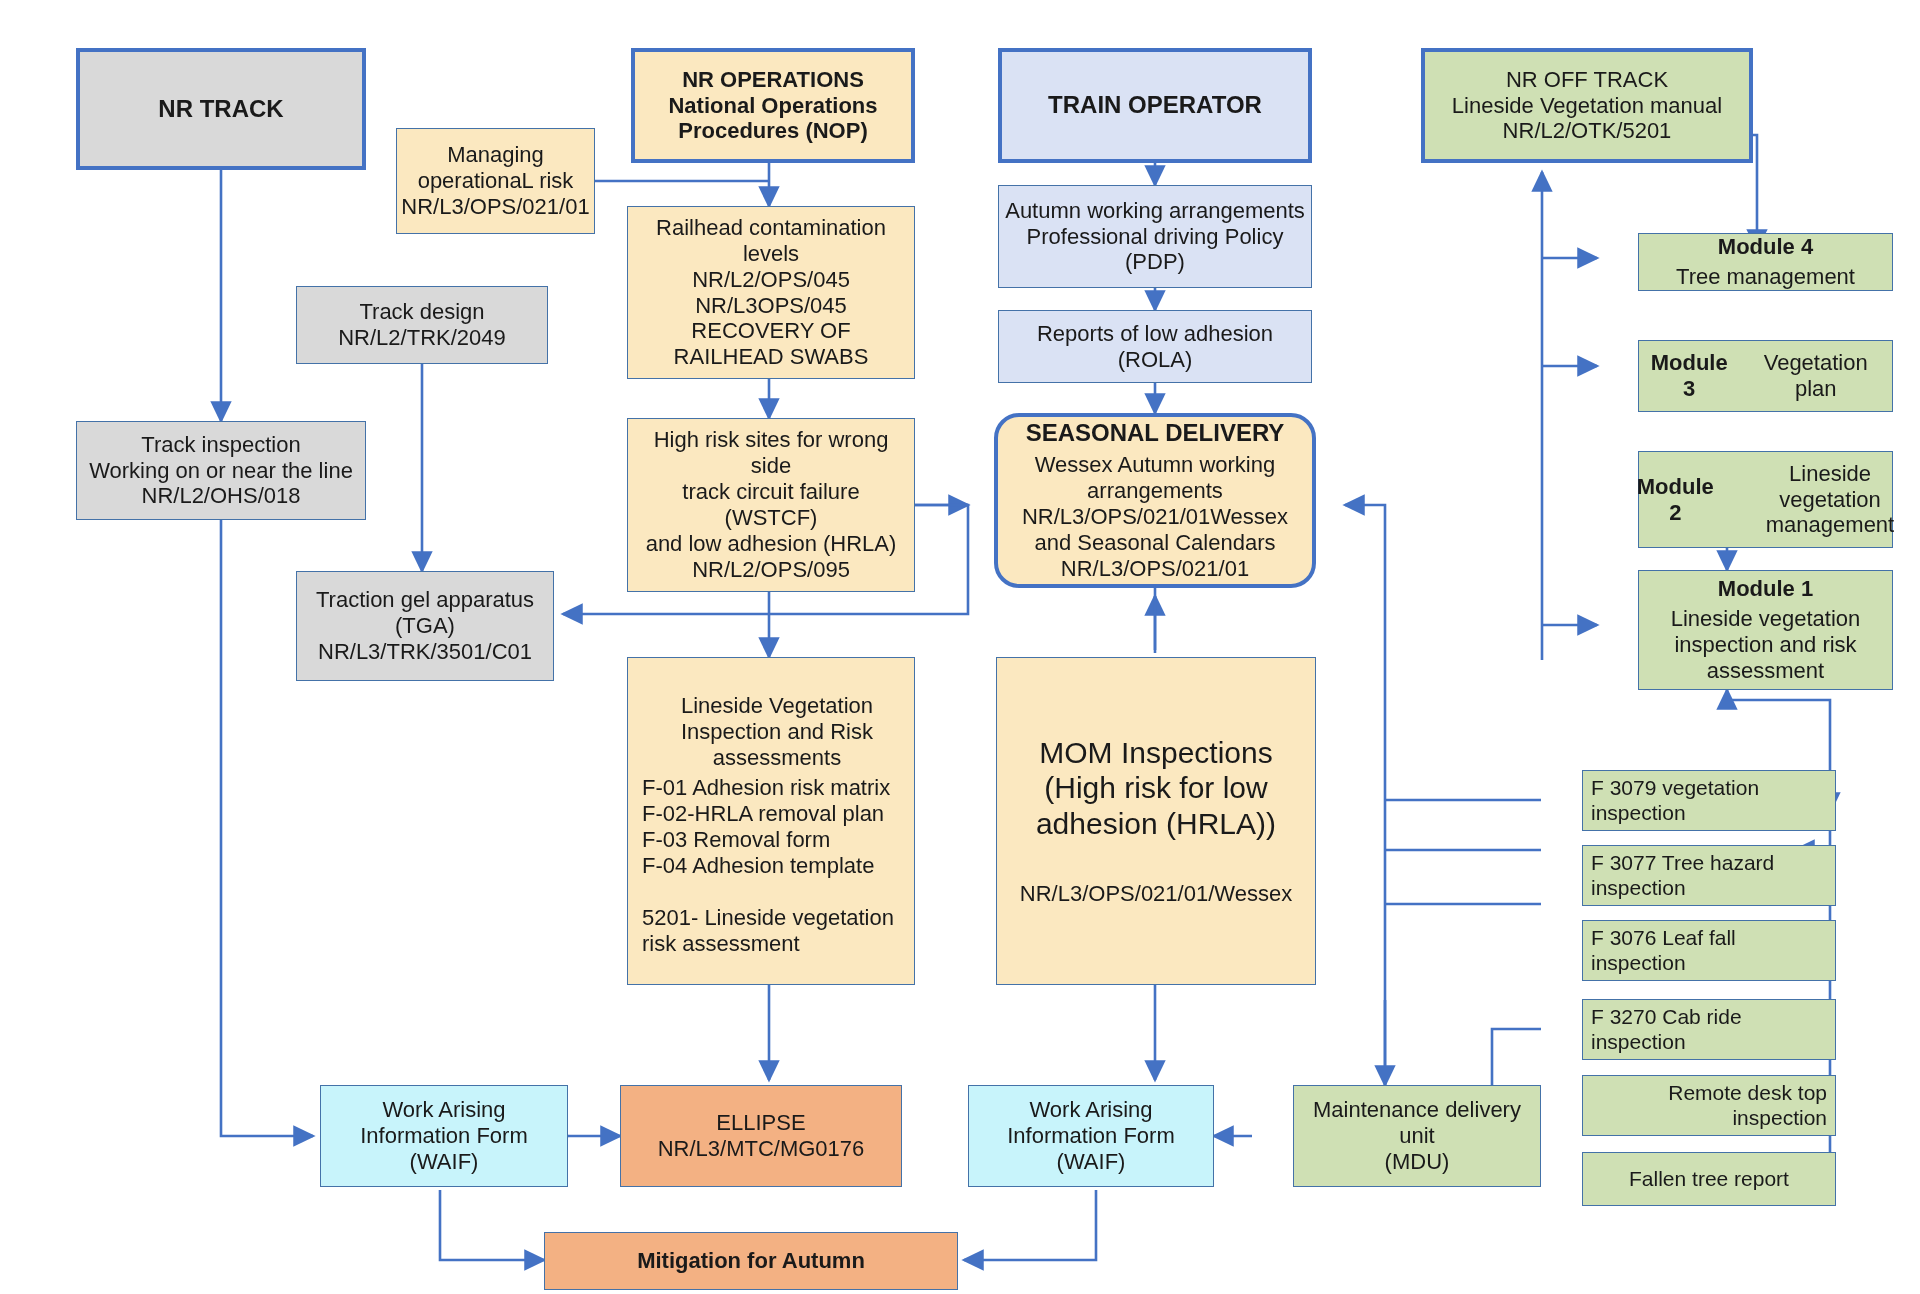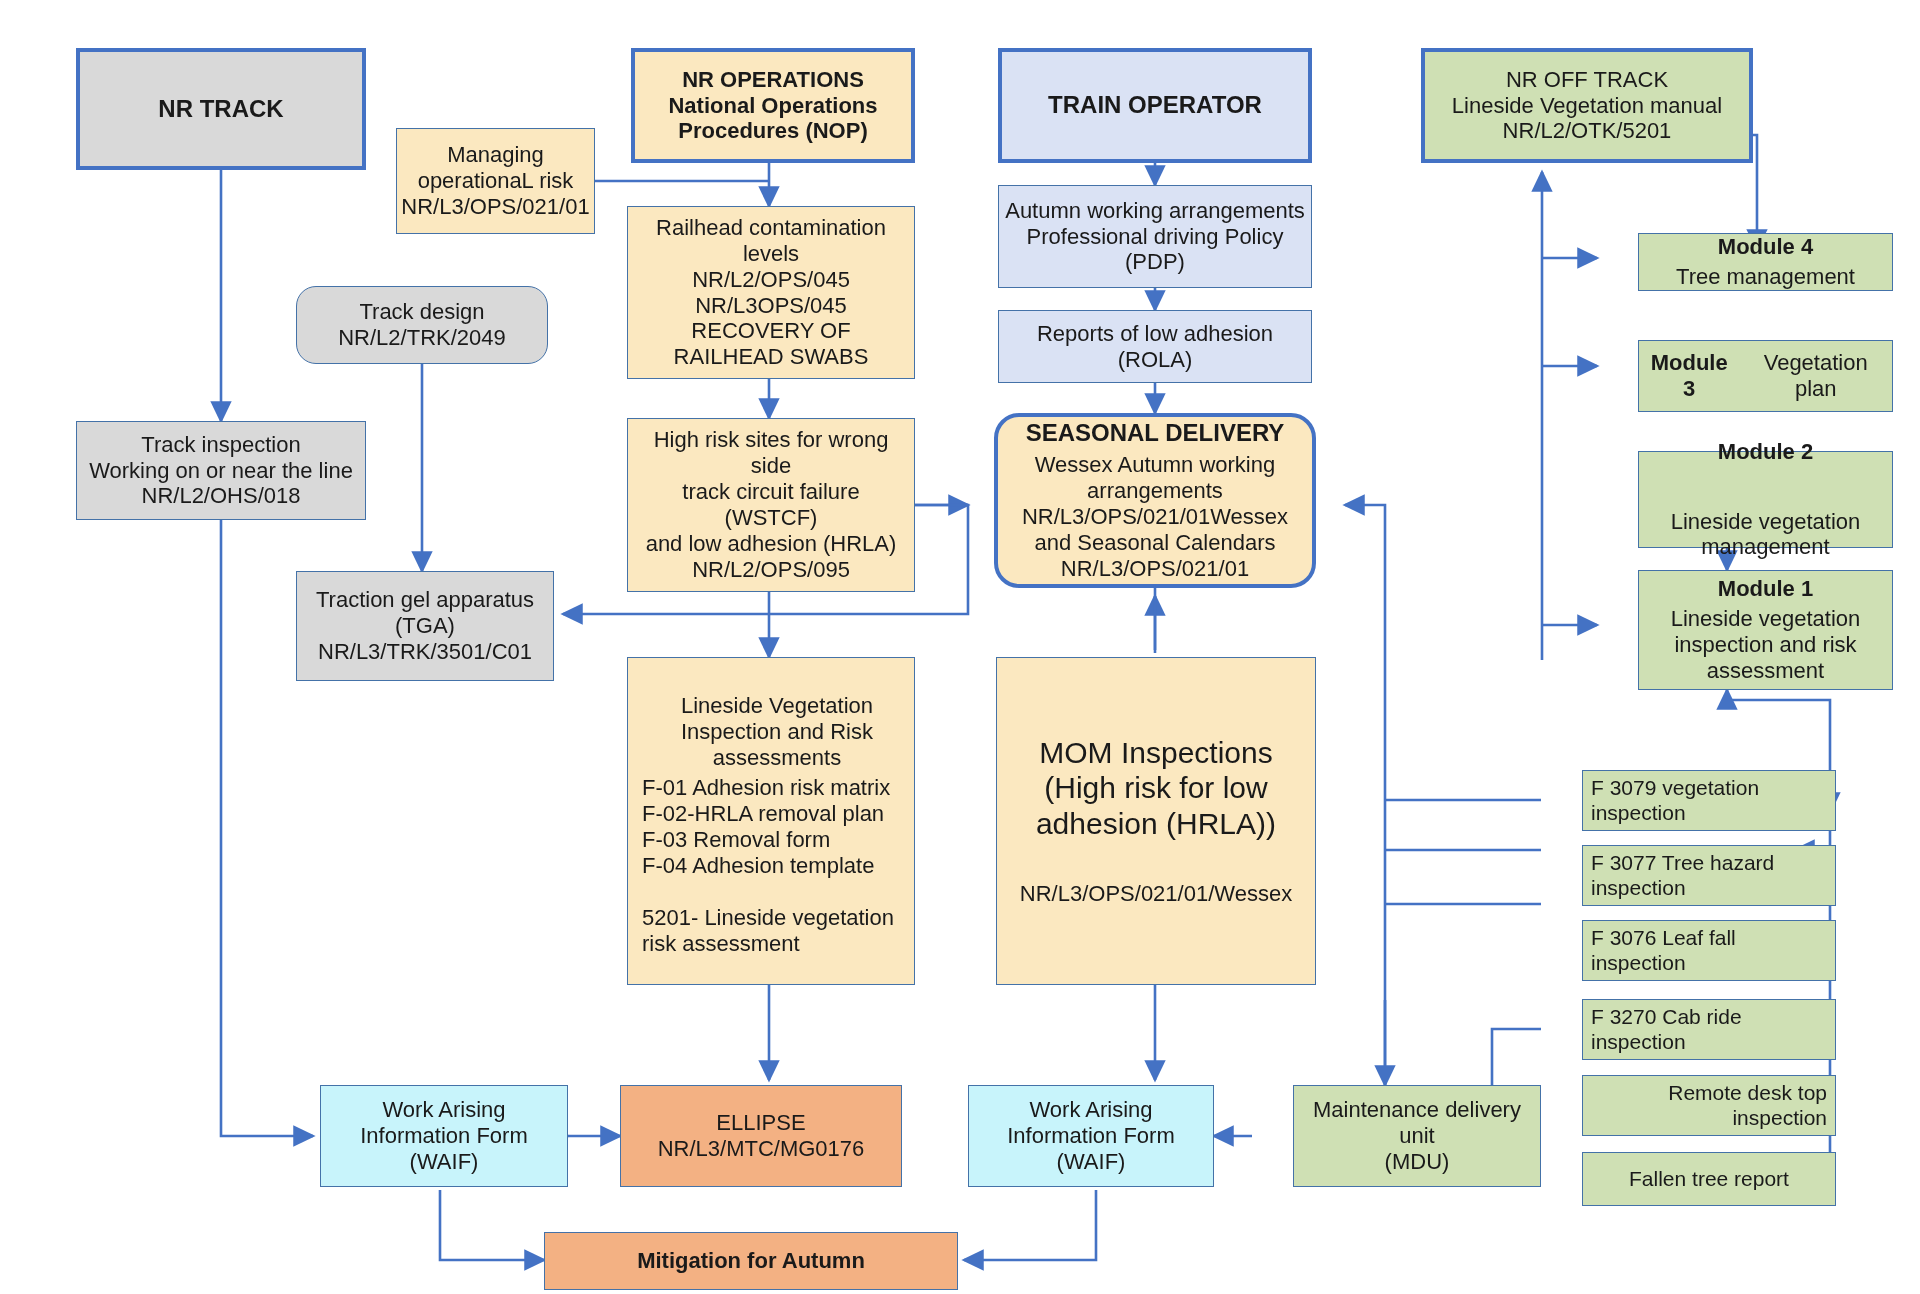--- a/index.html
+++ b/index.html
@@ -122,21 +122,21 @@
   <div class="node hdr c-grey fs24 b-bold" style="left:76px;top:48px;width:290px;height:122px;">
     <div class="txt">NR TRACK</div>
   </div>
 
   <div class="node c-grey fs22" style="left:76px;top:421px;width:290px;height:99px;">
     <div class="txt">Track inspection
 Working on or near the line
 NR/L2/OHS/018</div>
   </div>
 
-  <div class="node c-grey fs22" style="left:296px;top:286px;width:252px;height:78px;border-radius:20px;">
+  <div class="node c-grey fs22" style="left:296px;top:286px;width:252px;height:78px;">
     <div class="txt">Track design
 NR/L2/TRK/2049</div>
   </div>
 
   <div class="node c-grey fs22" style="left:296px;top:571px;width:258px;height:110px;">
     <div class="txt">Traction gel apparatus
 (TGA)
 NR/L3/TRK/3501/C01</div>
   </div>
 
@@ -219,21 +219,21 @@
   <div class="node c-green fs22" style="left:1597px;top:233px;width:255px;height:58px;flex-direction:column;justify-content:center;">
     <div class="txt b-bold">Module 4</div>
     <div class="txt">Tree management</div>
   </div>
 
   <div class="node c-green fs22" style="left:1597px;top:340px;width:255px;height:72px;flex-direction:row;justify-content:center;">
     <div class="txt b-bold">Module 3</div>
     <div class="txt">Vegetation plan</div>
   </div>
 
-  <div class="node c-green fs22" style="left:1597px;top:451px;width:255px;height:97px;flex-direction:column;justify-content:center;gap:40px;">
+  <div class="node c-green fs22" style="left:1597px;top:451px;width:255px;height:97px;flex-direction:row;justify-content:center;gap:40px;">
     <div class="txt b-bold">Module 2</div>
     <div class="txt">Lineside vegetation
 management</div>
   </div>
 
   <div class="node c-green fs22" style="left:1597px;top:570px;width:255px;height:120px;flex-direction:column;justify-content:center;">
     <div class="txt b-bold">Module 1</div>
     <div class="txt">Lineside vegetation
 inspection and risk
 assessment</div>

